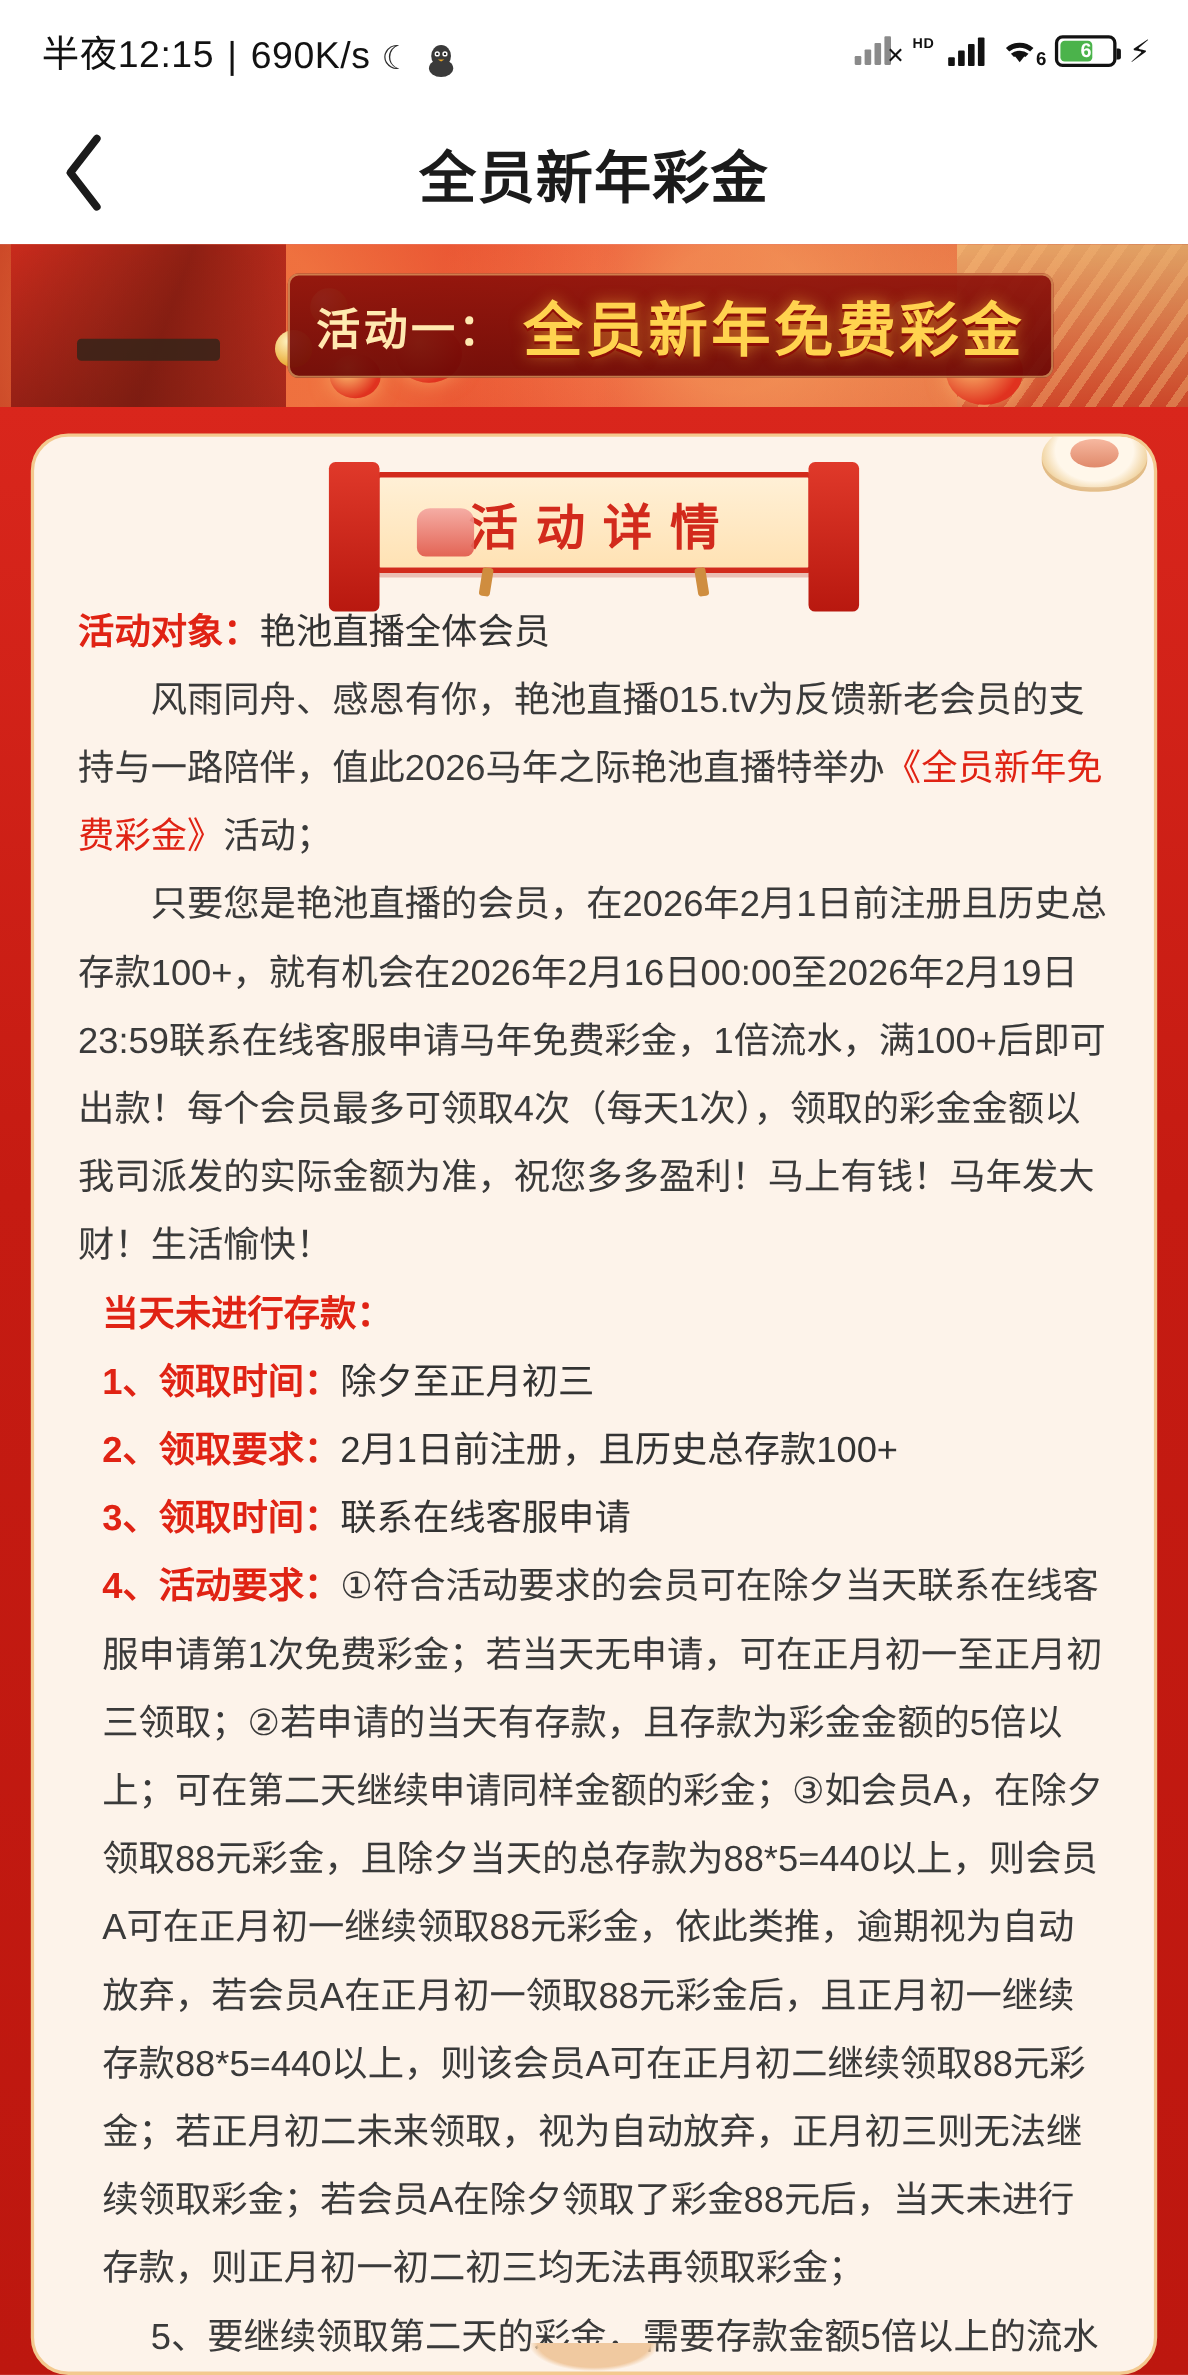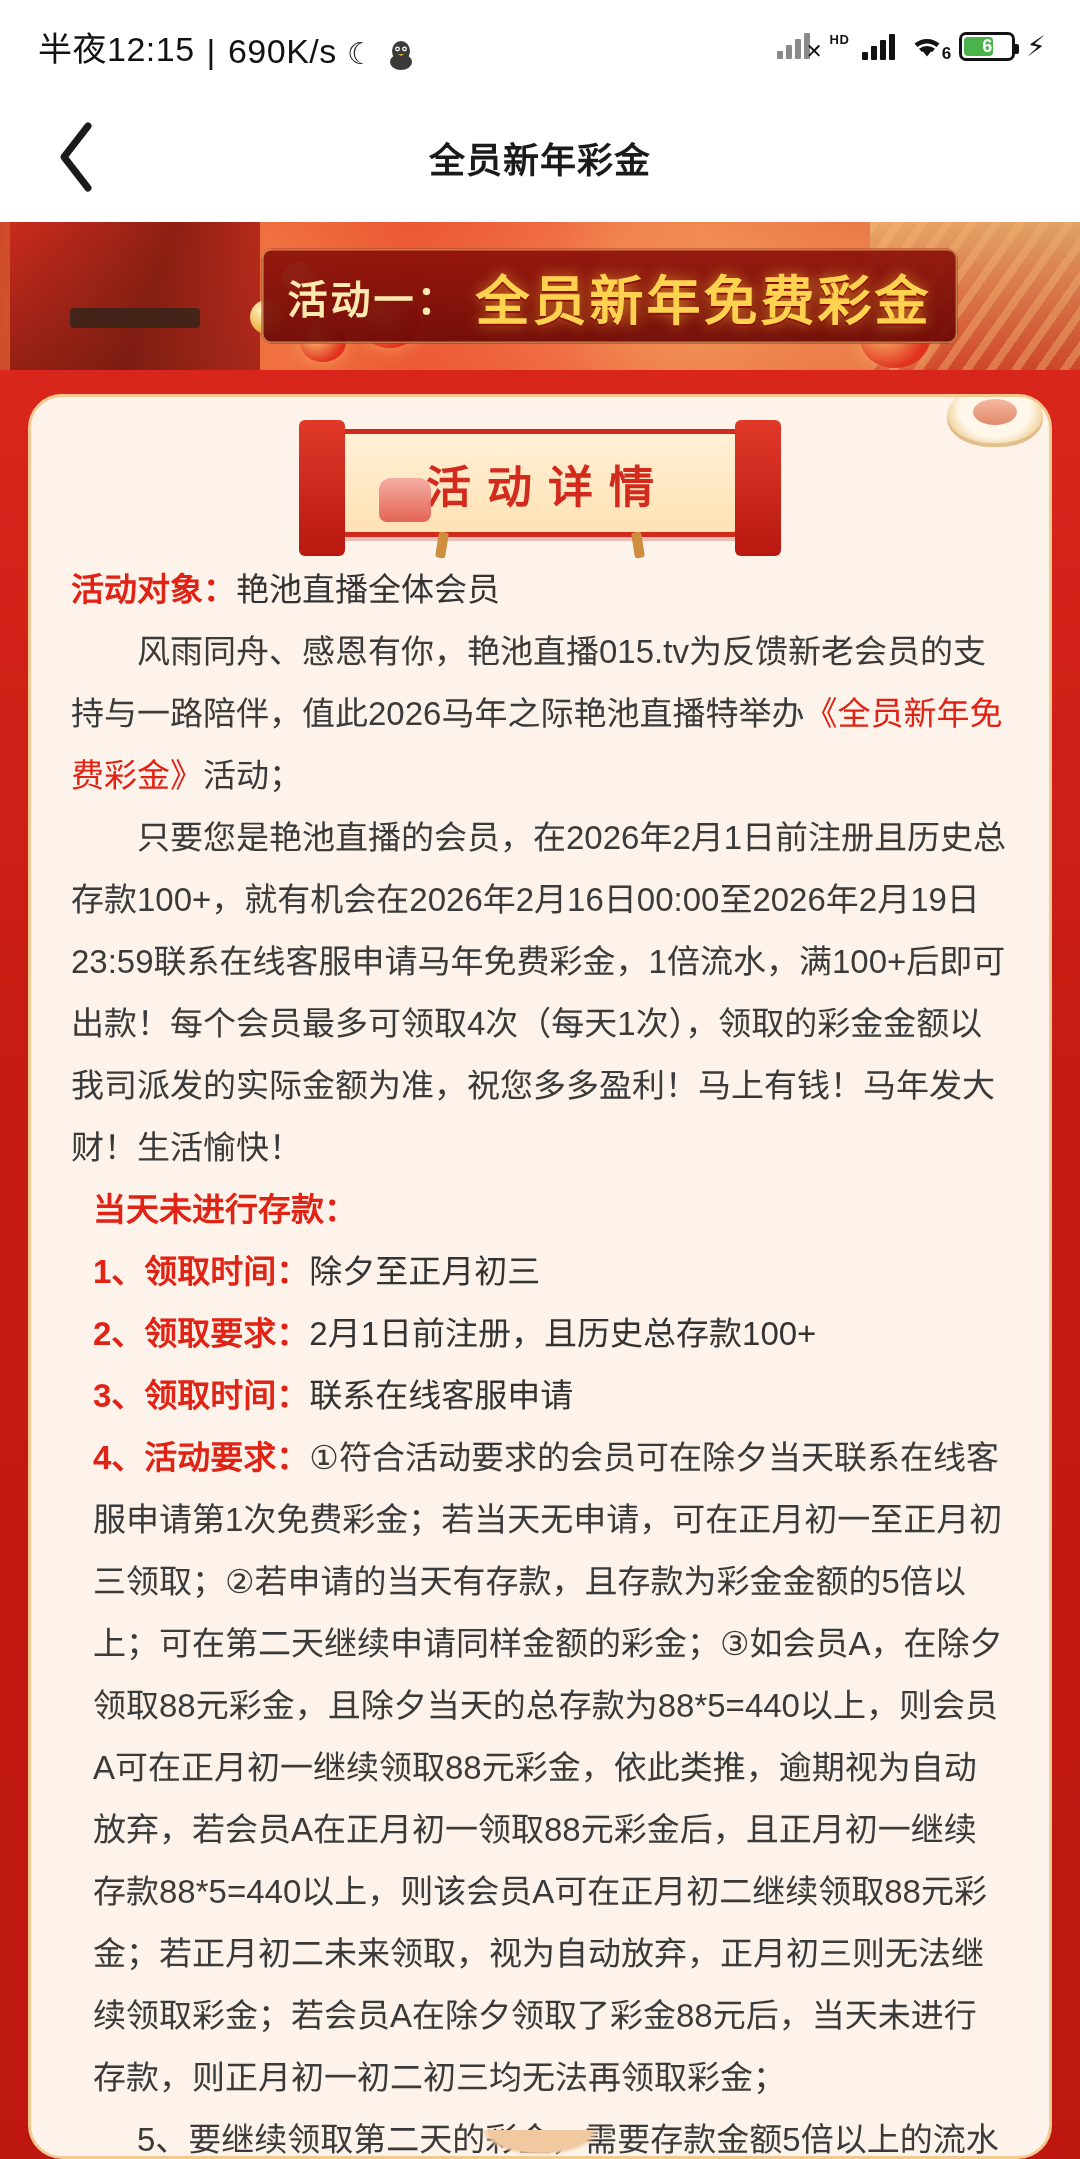--- a/index.html
+++ b/index.html
@@ -93,21 +93,21 @@
   }
   .back-btn {
     width: 110px; height: 110px;
     display: flex; align-items: center; justify-content: center;
     margin-left: 22px;
   }
   .back-btn svg { display: block; }
   .nav-title {
     position: absolute; left: 0; right: 0;
     text-align: center;
-    font-size: 36px;
+    font-size: 52px;
     font-weight: 700;
     color: #1b1b1b;
     letter-spacing: 1px;
   }
 
   
   .banner {
     height: 148px;
     position: relative;
     overflow: hidden;
@@ -193,21 +193,21 @@
   }
 
   
   .plaque-wrap {
     display: flex; justify-content: center;
     margin-top: 6px; margin-bottom: 22px;
     position: relative;
   }
   .plaque {
     position: relative;
-    width: 400px; height: 108px;
+    width: 400px; height: 92px;
     background: linear-gradient(180deg, #fff0d6 0%, #ffe2b4 100%);
     border: 5px solid #d22a1c;
     border-radius: 6px;
     display: flex; align-items: center; justify-content: center;
     box-shadow: 0 4px 0 rgba(180,30,20,.25);
   }
   .plaque-text {
     font-size: 45px; font-weight: 700; color: #d22a1c; letter-spacing: 16px;
     text-indent: 16px;
   }

